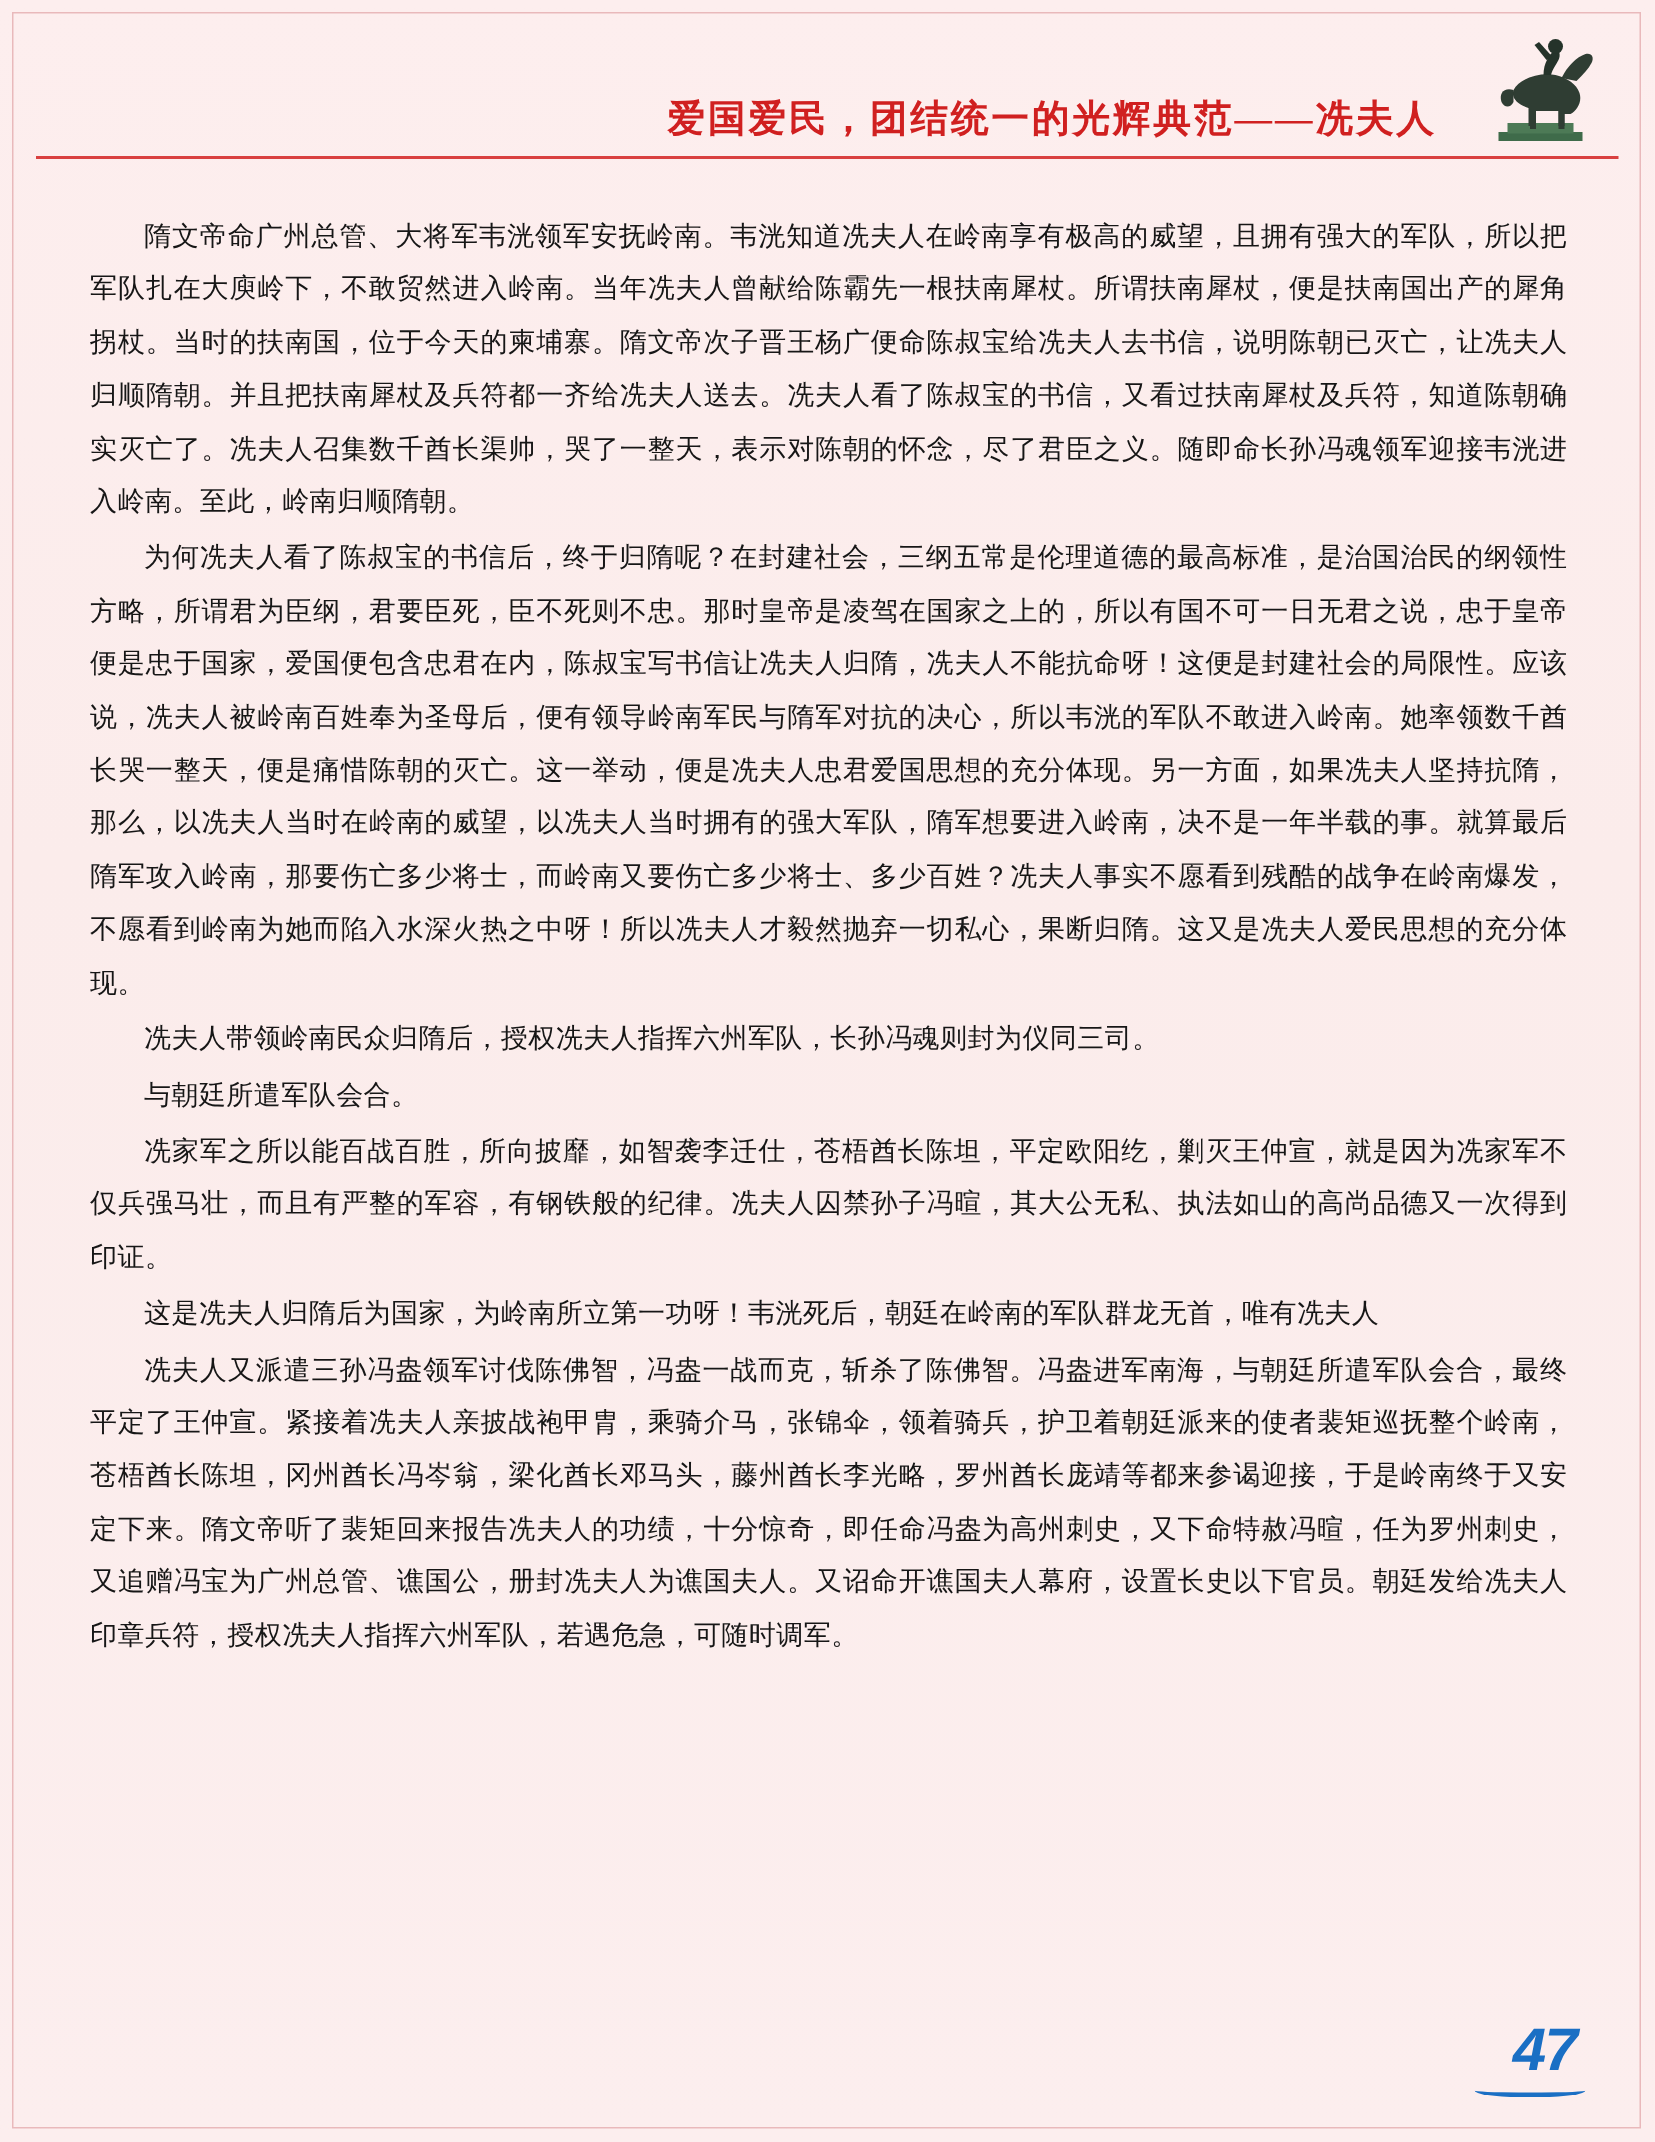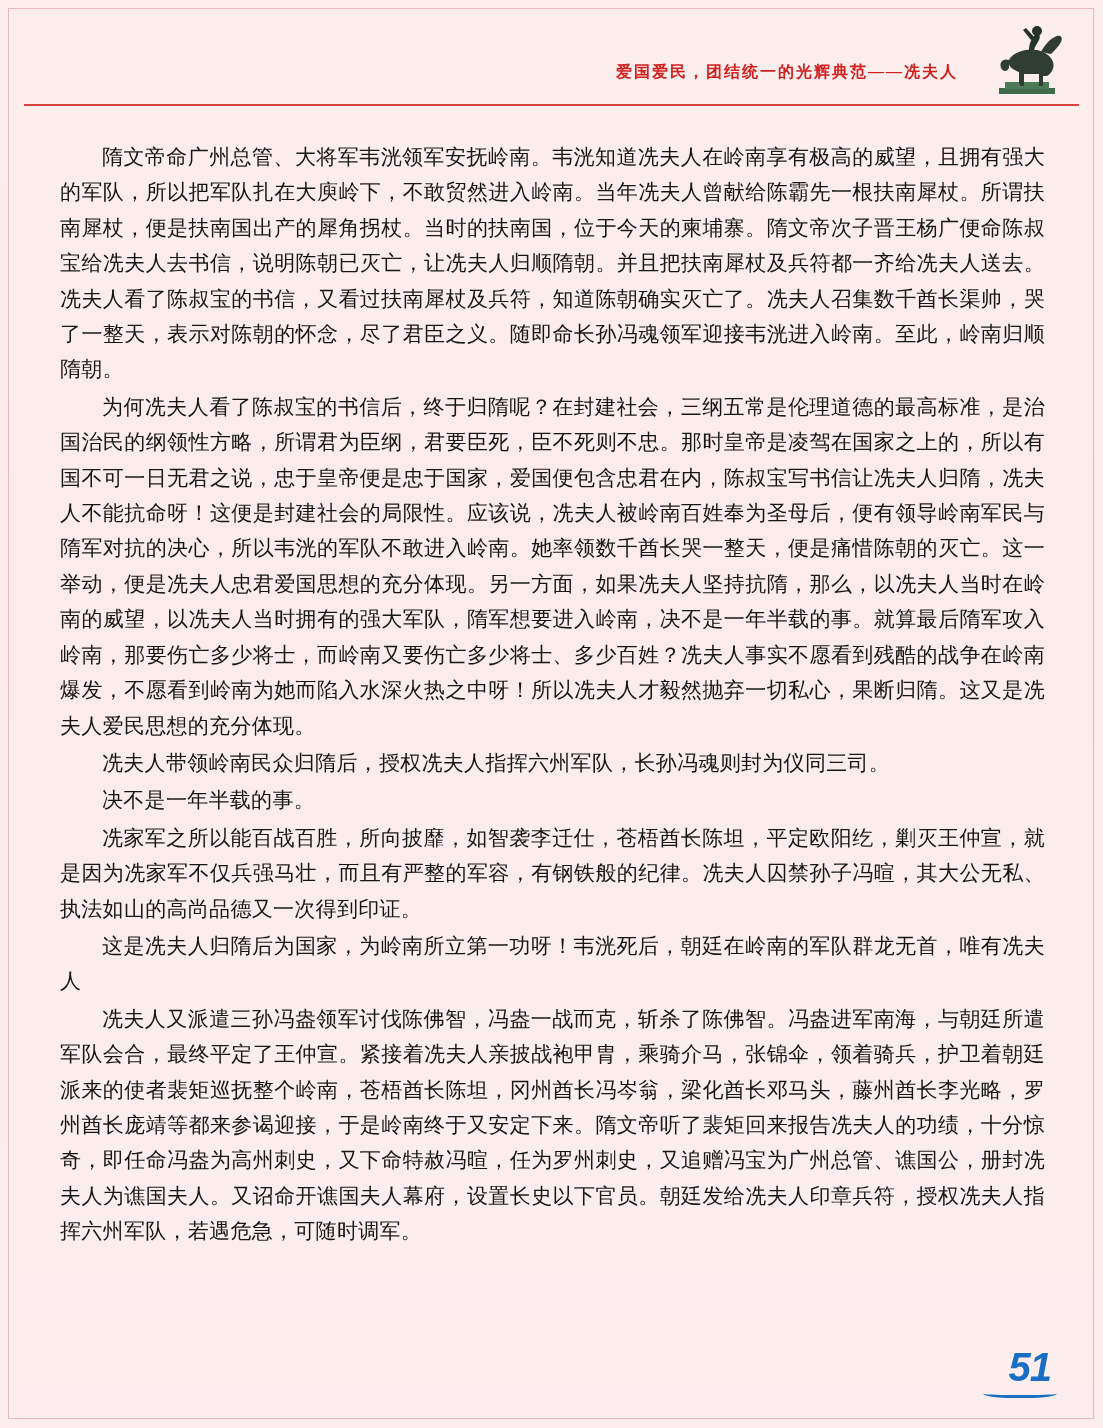--- a/index.html
+++ b/index.html
@@ -44,21 +44,21 @@
     width: 1055px;
     height: 2px;
     background: #d94040;
   }
   .header-title {
     position: absolute;
     right: 145px;
     top: 62px;
     font-family: "Liberation Serif", "DejaVu Serif", serif;
     font-weight: bold;
-    font-size: 16px;
+    font-size: 25px;
     letter-spacing: 2px;
     color: #d02020;
     white-space: nowrap;
   }
   
   .header-emblem {
     position: absolute;
     right: 28px;
     top: 16px;
     width: 96px;
@@ -66,21 +66,21 @@
   }
   
   .content {
     position: absolute;
     left: 60px;
     top: 140px;
     width: 985px;
   }
   p.para {
     margin: 0 0 2px 0;
-    font-size: 21px;
+    font-size: 18px;
     line-height: 35.4px;
     color: #161616;
     text-align: justify;
     text-justify: inter-ideograph;
     text-indent: 2em;
     font-family: "Liberation Serif", "DejaVu Serif", serif;
     letter-spacing: 0.3px;
   }
   
   .page-number {
@@ -134,21 +134,21 @@
       </svg>
     </div>
 
     <div class="header-rule"></div>
   </div>
 
   <div class="content">
     <p class="para">隋文帝命广州总管、大将军韦洸领军安抚岭南。韦洸知道冼夫人在岭南享有极高的威望，且拥有强大的军队，所以把军队扎在大庾岭下，不敢贸然进入岭南。当年冼夫人曾献给陈霸先一根扶南犀杖。所谓扶南犀杖，便是扶南国出产的犀角拐杖。当时的扶南国，位于今天的柬埔寨。隋文帝次子晋王杨广便命陈叔宝给冼夫人去书信，说明陈朝已灭亡，让冼夫人归顺隋朝。并且把扶南犀杖及兵符都一齐给冼夫人送去。冼夫人看了陈叔宝的书信，又看过扶南犀杖及兵符，知道陈朝确实灭亡了。冼夫人召集数千酋长渠帅，哭了一整天，表示对陈朝的怀念，尽了君臣之义。随即命长孙冯魂领军迎接韦洸进入岭南。至此，岭南归顺隋朝。</p>
     <p class="para">为何冼夫人看了陈叔宝的书信后，终于归隋呢？在封建社会，三纲五常是伦理道德的最高标准，是治国治民的纲领性方略，所谓君为臣纲，君要臣死，臣不死则不忠。那时皇帝是凌驾在国家之上的，所以有国不可一日无君之说，忠于皇帝便是忠于国家，爱国便包含忠君在内，陈叔宝写书信让冼夫人归隋，冼夫人不能抗命呀！这便是封建社会的局限性。应该说，冼夫人被岭南百姓奉为圣母后，便有领导岭南军民与隋军对抗的决心，所以韦洸的军队不敢进入岭南。她率领数千酋长哭一整天，便是痛惜陈朝的灭亡。这一举动，便是冼夫人忠君爱国思想的充分体现。另一方面，如果冼夫人坚持抗隋，那么，以冼夫人当时在岭南的威望，以冼夫人当时拥有的强大军队，隋军想要进入岭南，决不是一年半载的事。就算最后隋军攻入岭南，那要伤亡多少将士，而岭南又要伤亡多少将士、多少百姓？冼夫人事实不愿看到残酷的战争在岭南爆发，不愿看到岭南为她而陷入水深火热之中呀！所以冼夫人才毅然抛弃一切私心，果断归隋。这又是冼夫人爱民思想的充分体现。</p>
     <p class="para">冼夫人带领岭南民众归隋后，授权冼夫人指挥六州军队，长孙冯魂则封为仪同三司。</p>
-    <p class="para">决不是一年半载的事。</p>
+    <p class="para">与朝廷所遣军队会合。</p>
     <p class="para">冼家军之所以能百战百胜，所向披靡，如智袭李迁仕，苍梧酋长陈坦，平定欧阳纥，剿灭王仲宣，就是因为冼家军不仅兵强马壮，而且有严整的军容，有钢铁般的纪律。冼夫人囚禁孙子冯暄，其大公无私、执法如山的高尚品德又一次得到印证。</p>
     <p class="para">这是冼夫人归隋后为国家，为岭南所立第一功呀！韦洸死后，朝廷在岭南的军队群龙无首，唯有冼夫人</p>
     <p class="para">冼夫人又派遣三孙冯盎领军讨伐陈佛智，冯盎一战而克，斩杀了陈佛智。冯盎进军南海，与朝廷所遣军队会合，最终平定了王仲宣。紧接着冼夫人亲披战袍甲胄，乘骑介马，张锦伞，领着骑兵，护卫着朝廷派来的使者裴矩巡抚整个岭南，苍梧酋长陈坦，冈州酋长冯岑翁，梁化酋长邓马头，藤州酋长李光略，罗州酋长庞靖等都来参谒迎接，于是岭南终于又安定下来。隋文帝听了裴矩回来报告冼夫人的功绩，十分惊奇，即任命冯盎为高州刺史，又下命特赦冯暄，任为罗州刺史，又追赠冯宝为广州总管、谯国公，册封冼夫人为谯国夫人。又诏命开谯国夫人幕府，设置长史以下官员。朝廷发给冼夫人印章兵符，授权冼夫人指挥六州军队，若遇危急，可随时调军。</p>
   </div>
 
-  <div class="page-number">51</div>
+  <div class="page-number">47</div>
   <div class="page-number-underline"></div>
 </div>
 
 </body></html>

